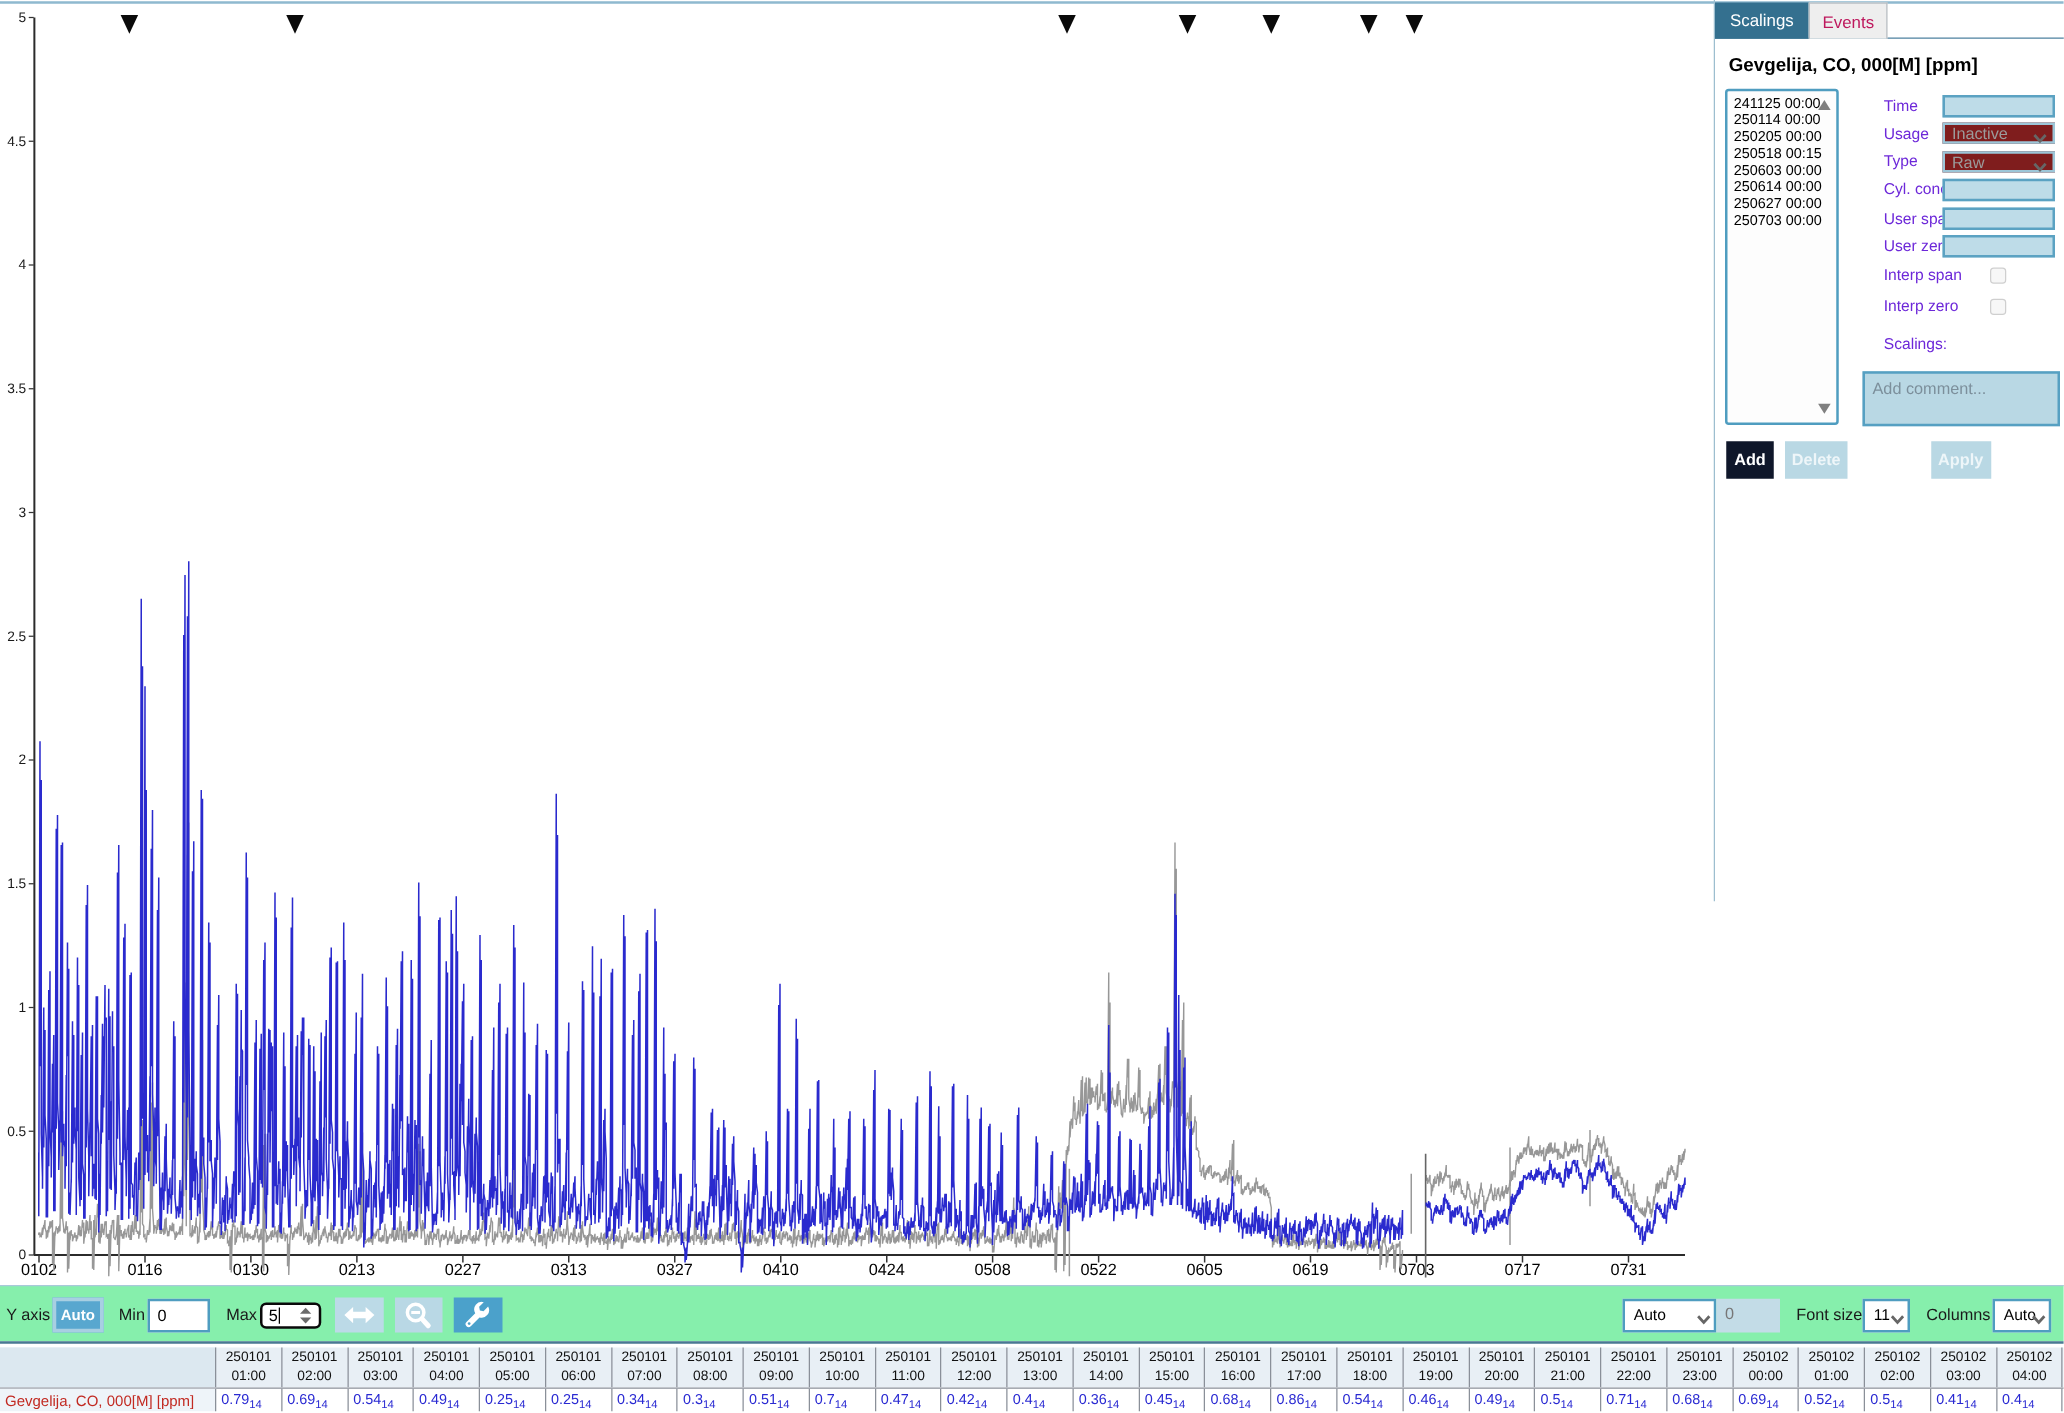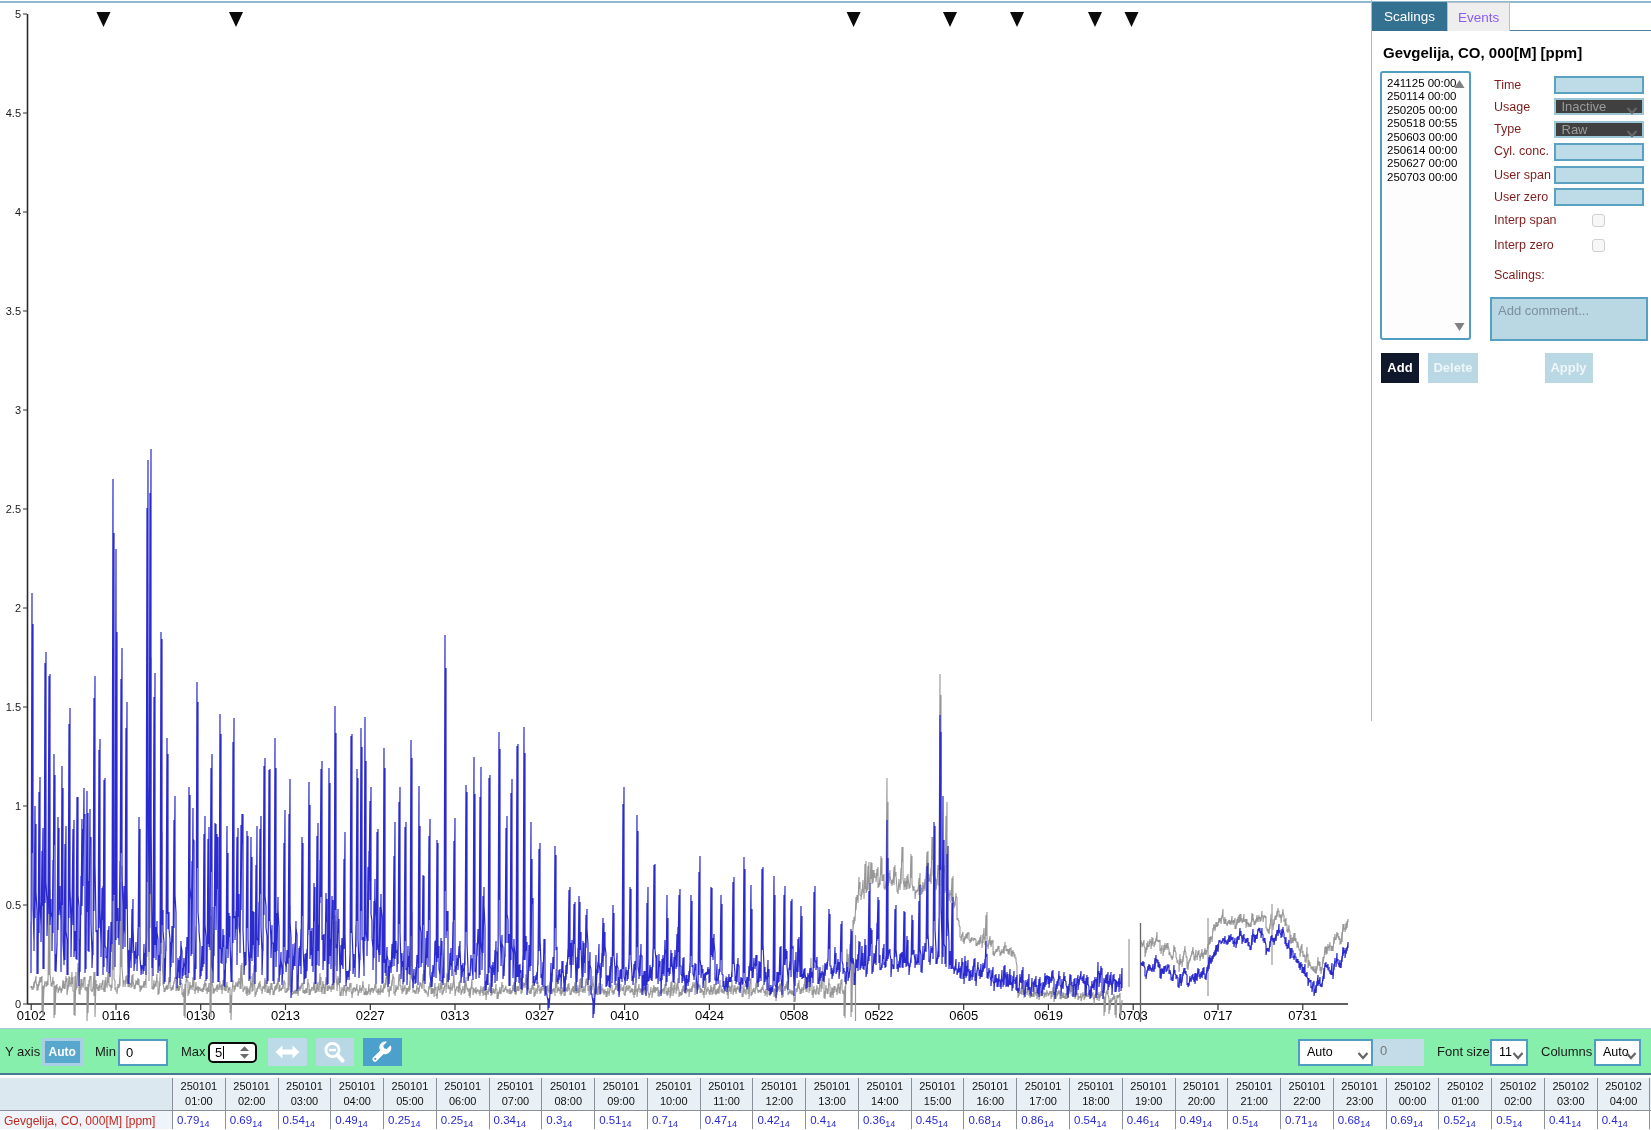--- a/index.html
+++ b/index.html
@@ -1,31 +1,31 @@
 <!DOCTYPE html>
 <html><head><meta charset="utf-8"><title>view</title>
 <style>
 *{margin:0;padding:0;box-sizing:border-box}
 html,body{width:1651px;height:1130px;overflow:hidden;background:#fff;
  font-family:"Liberation Sans",sans-serif;position:relative}
 #topline{position:absolute;left:0;top:1px;width:1651px;height:1.5px;background:#8fb9cf}
 #chart{position:absolute;left:0;top:0;width:1371px;height:1029px}
 #panel{position:absolute;left:1371px;top:0;width:280px;height:721px;border-left:1px solid #9dbecf}
 #tabs{position:absolute;left:0;top:2px;width:280px;height:29px;border-bottom:1.5px solid #4e81a0;display:flex}
-.tab{height:29px;line-height:29px;padding:0 10px;font-size:13.5px;background:#eeeeee;color:#8b5cf6;
+.tab{height:29px;line-height:29px;padding:0 10px;font-size:13.5px;background:#eeeeee;color:#be185d;
  border:1px solid #b9bfc4;border-bottom:none}
 .tab.active{background:#34708f;color:#fff;border:none;padding:0 12px}
 #ptitle{position:absolute;left:11px;top:44px;font-size:15px;font-weight:bold;color:#000;letter-spacing:0px}
 #listbox{position:absolute;left:8px;top:71px;width:91px;height:269px;border:2px solid #4f9dc0;
  border-radius:3px;background:#fdfdfd;padding:4px 0 0 5px;font-size:11.5px;color:#000}
 .li{line-height:13.4px;white-space:nowrap}
 .sarr{position:absolute;right:3px}
-.flabel{position:absolute;left:122px;font-size:12.5px;color:#7f1d1d}
+.flabel{position:absolute;left:135px;font-size:12.5px;color:#6d28d9}
 .finput{position:absolute;left:181.5px;width:90px;height:18px;background:#bedce8;border:2px solid #5ba2c2}
-.fselect{position:absolute;left:181.5px;width:90px;height:17px;background:#404040;border:2px solid #9cc6d8;
+.fselect{position:absolute;left:181.5px;width:90px;height:17px;background:#7f1d1d;border:2px solid #9cc6d8;
  font-size:13px;color:#9b9b9b}
 .fselect span{position:absolute;left:6px;top:0px;line-height:13px}
 .fselect i{position:absolute;right:4px;top:3px}
 .fcheck{position:absolute;left:220px;width:12.5px;height:12.5px;background:#f7f7f7;
  border:1.5px solid #cfcfcf;border-radius:3px}
 #ftext{position:absolute;left:118px;top:297px;width:158px;height:44px;background:#b9d8e4;
  border:2px solid #56a0c2;font-size:13px;color:#7c8f9b;padding:4px 0 0 6px}
 .btn{position:absolute;top:353px;height:30px;line-height:30px;text-align:center;
  background:#b9d8e4;color:#eef6f9;font-weight:bold;font-size:13px}
 .btn.on{background:#0f172a;color:#fff}
@@ -139,21 +139,21 @@
 <div id="panel">
  <div id="tabs">
    <div class="tab active">Scalings</div>
       <div class="tab">Events</div>
  </div>
  <div id="ptitle">Gevgelija, CO, 000[M] [ppm]</div>
  <div id="listbox">
       <div class="li">241125 00:00</div>
       <div class="li">250114 00:00</div>
       <div class="li">250205 00:00</div>
-      <div class="li">250518 00:55</div>
+      <div class="li">250518 00:15</div>
       <div class="li">250603 00:00</div>
       <div class="li">250614 00:00</div>
       <div class="li">250627 00:00</div>
       <div class="li">250703 00:00</div>
    <svg class="sarr" style="top:6px" width="13" height="10" viewBox="0 0 13 10">
         <polygon points="1.5,9 11.5,9 6.5,1" fill="#808080"></polygon>
       </svg>
    <svg class="sarr" style="bottom:6px" width="13" height="10" viewBox="0 0 13 10">
         <polygon points="1.5,1 11.5,1 6.5,9" fill="#808080"></polygon>
       </svg>

